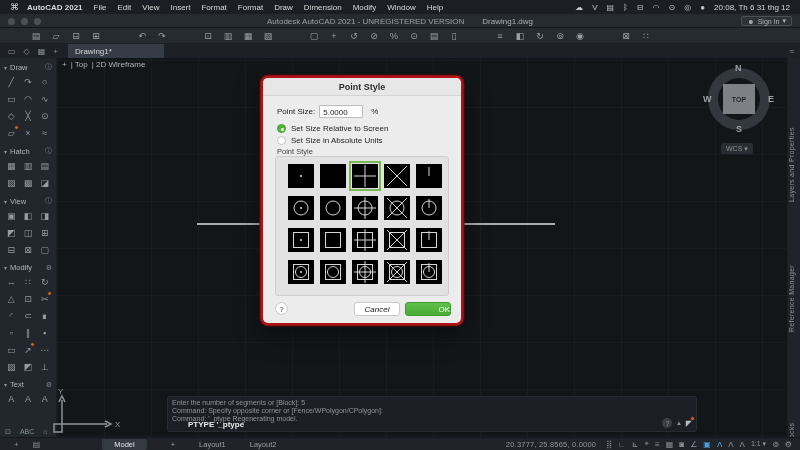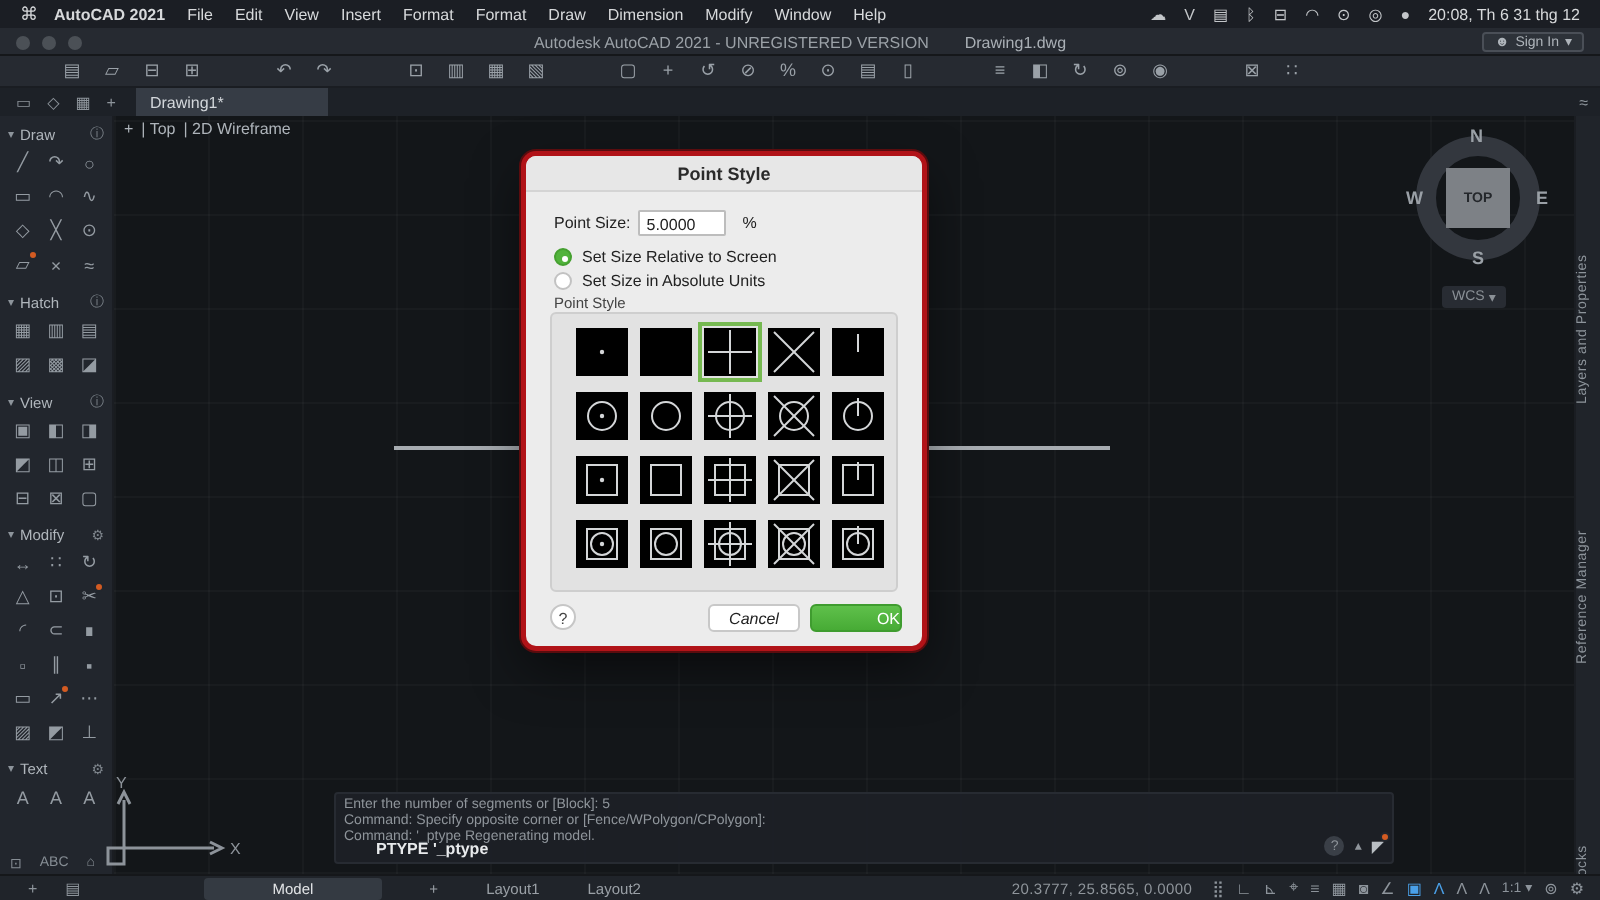--- a/index.html
+++ b/index.html
@@ -72,21 +72,21 @@
   #cmd-help{width:10px;height:10px;border-radius:50%;background:#3a3f47;display:flex;align-items:center;justify-content:center;}
   #cmd-cursor{position:relative;font-size:8px;color:#b9bec3;}
   #cmd-cursor .badge{right:-3px;top:-3px;}
 
   
   #ucs{left:45px;top:388px;}
 
   
   #statusbar{left:0;top:437px;width:800px;height:13px;background:#20242a;border-top:1px solid #15171a;display:flex;align-items:center;font-size:7.5px;color:#9aa0a6;}
   #statusbar .sic{margin-left:14px;font-size:8px;color:#8d949b;}
-  #modeltab{margin-left:62px;background:#343a42;color:#e2e4e6;border-radius:2px;padding:1px 34px;font-size:7.5px;text-align:right;}
+  #modeltab{margin-left:62px;background:#343a42;color:#e2e4e6;border-radius:2px;padding:1px 12px;font-size:7.5px;text-align:right;}
   .laytab{margin-left:24px;color:#9aa0a6;}
   #coords{margin-left:auto;color:#8f959b;letter-spacing:.2px;}
   #rstatus{display:flex;align-items:center;margin:0 8px 0 10px;gap:6px;}
   #rstatus .ric{font-size:8px;color:#8d949b;}
   #rstatus .ric.on{color:#4aa0e8;}
   #rstatus .scale{font-size:7px;color:#8d949b;}
 
   
   #dialog{left:263px;top:78px;width:198px;height:245px;background:#ececec;border-radius:5px;
     box-shadow:0 0 0 2.5px #b11318,0 0 0 3.5px #5a0c0e,0 10px 26px rgba(0,0,0,.55);}

